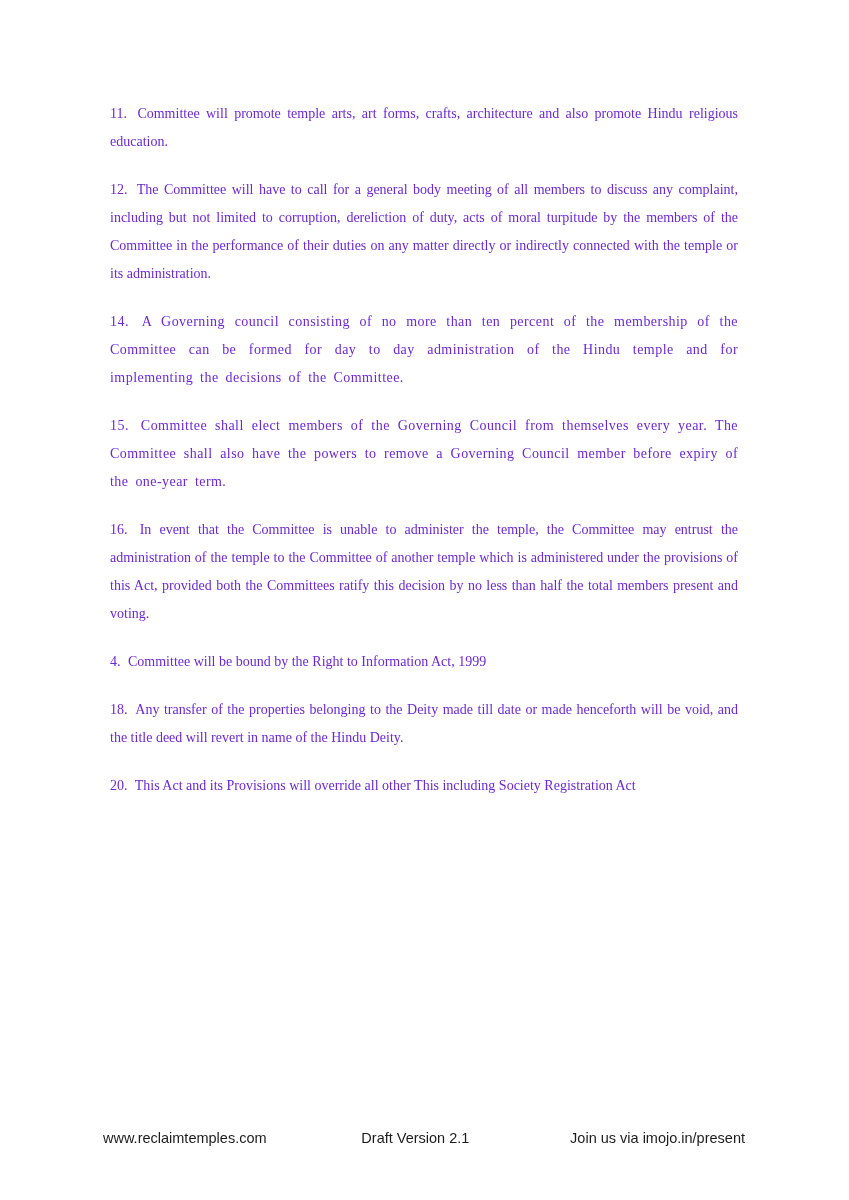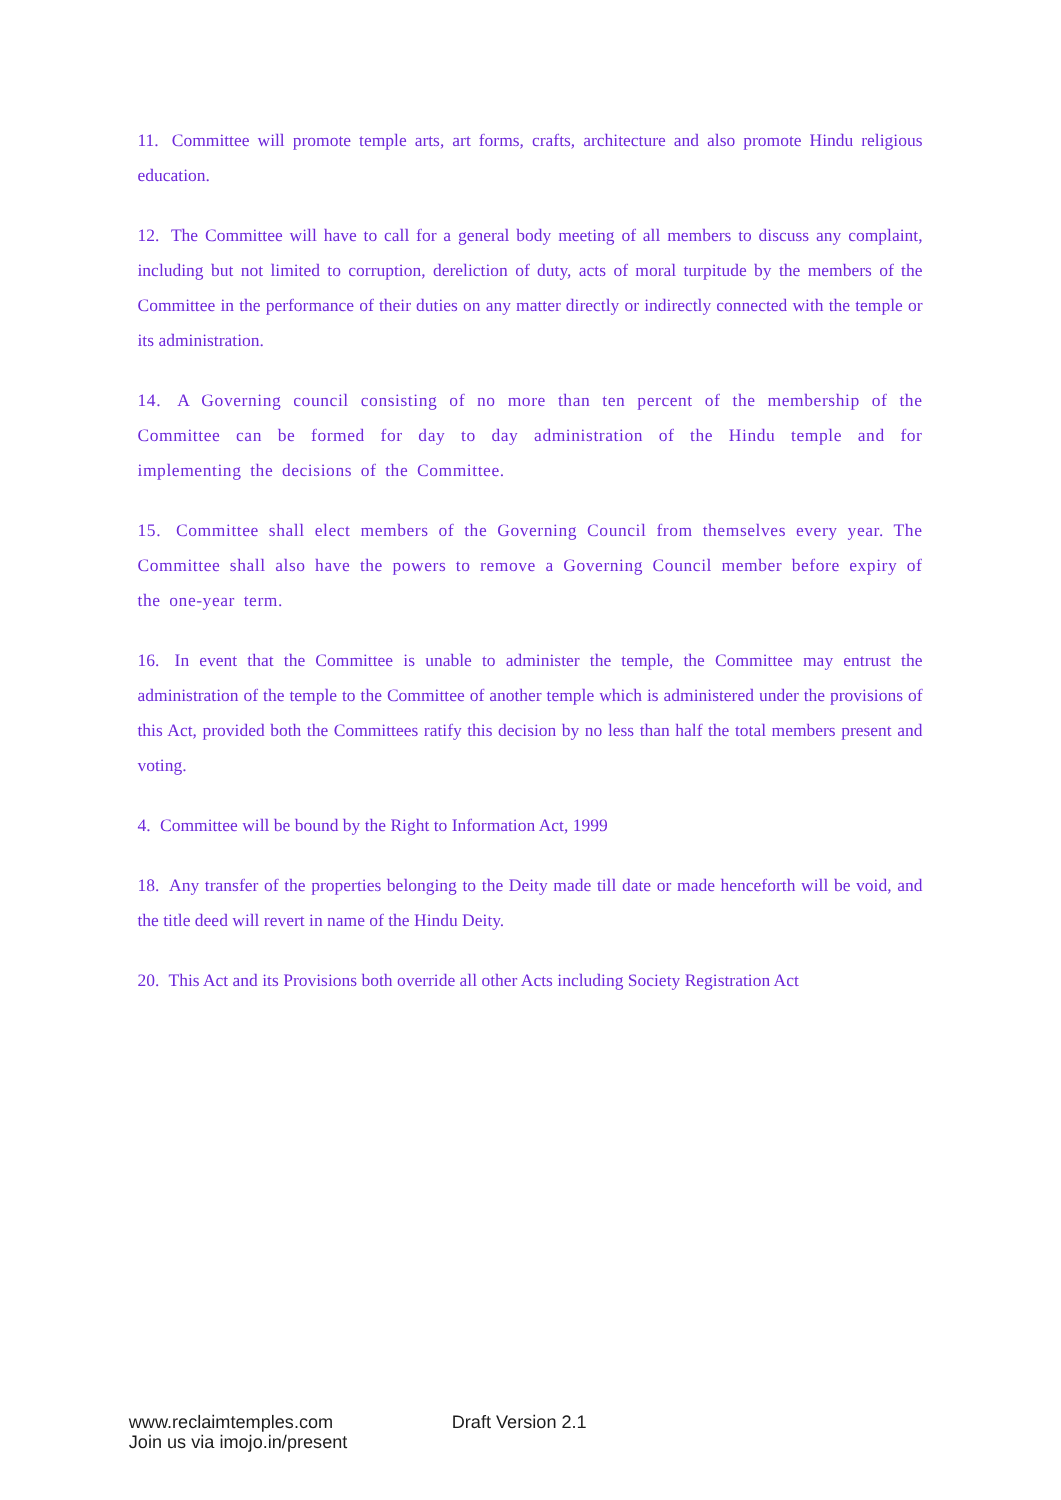--- a/index.html
+++ b/index.html
@@ -42,21 +42,20 @@
     position: absolute;
     left: 103px;
     right: 104px;
     top: 1130px;
     display: flex;
     justify-content: space-between;
     align-items: baseline;
     font-family: "Liberation Sans", sans-serif;
     font-size: 14.5px;
     color: #1c1c1c;
-    flex-direction: column;
   }
   .footer .f-center {
     position: absolute;
     left: 50%;
     transform: translateX(-58%);
   }
 </style>
 </head>
 <body>
 
@@ -73,21 +72,21 @@
 
     <p class="para wide"><span class="num">15.</span> <span>Committee shall elect members of the Governing Council from themselves every year. The Committee shall also have the powers to remove a Governing Council member before expiry of the one-year term.</span></p>
 
     <p class="para"><span class="num">16.</span> <span>In event that the Committee is unable to administer the temple, the Committee may entrust the administration of the temple to the Committee of another temple which is administered under the provisions of this Act, provided both the Committees ratify this decision by no less than half the total members present and voting.</span></p>
 
     <p class="para"><span class="num">4.</span> <span>Committee will be bound by the Right to Information Act, 1999</span></p>
 
 
     <p class="para"><span class="num">18.</span> <span>Any transfer of the properties belonging to the Deity made till date or made henceforth will be void, and the title deed will revert in name of the Hindu Deity.</span></p>
 
-    <p class="para"><span class="num">20.</span> <span>This Act and its Provisions both override all other Acts including Society Registration Act</span></p>
+    <p class="para"><span class="num">20.</span> <span>This Act and its Provisions will override all other This including Society Registration Act</span></p>
 
   </div>
 
   <div class="footer">
     <span class="f-left">www.reclaimtemples.com</span>
     <span class="f-center">Draft Version 2.1</span>
     <span class="f-right">Join us via imojo.in/present</span>
   </div>
 
 </div>

